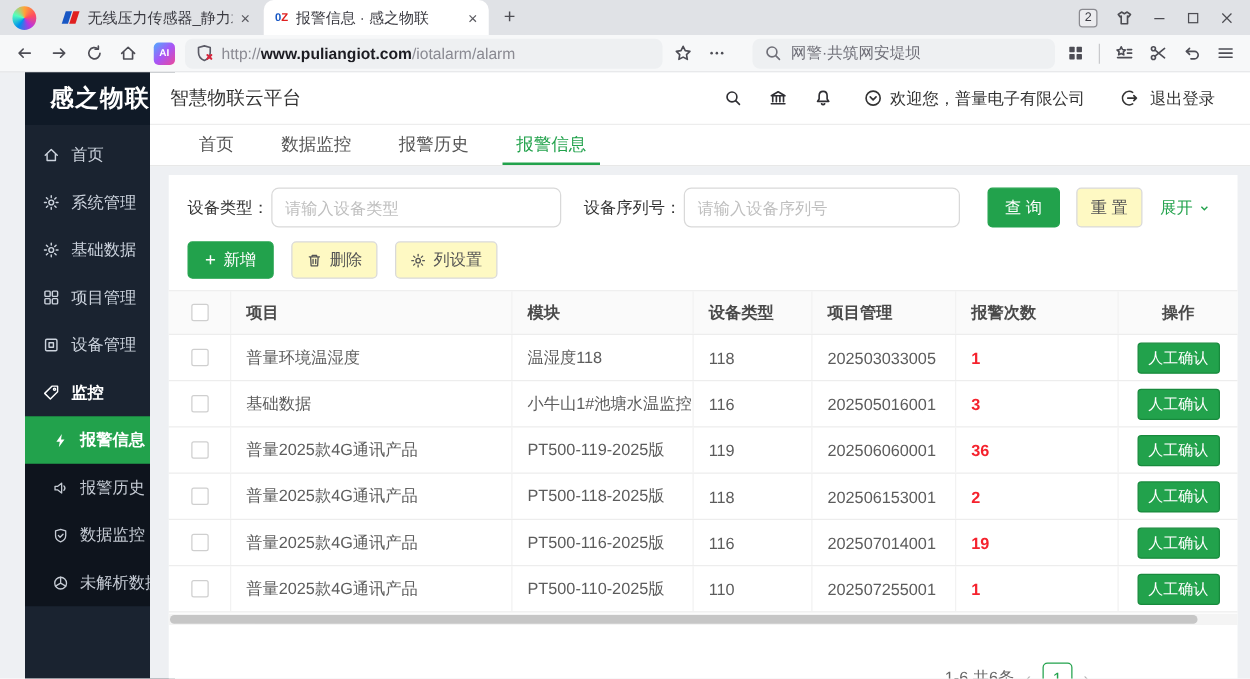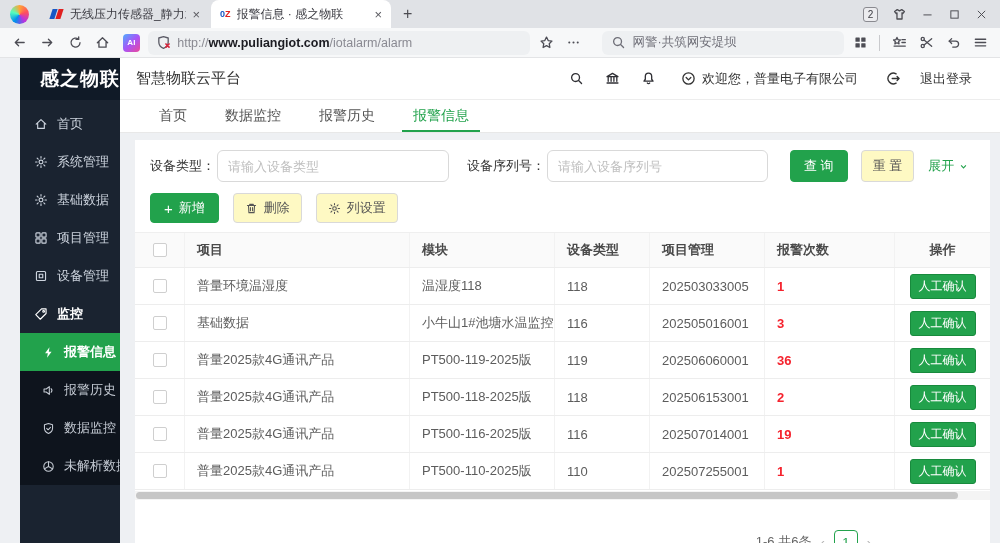--- a/index.html
+++ b/index.html
@@ -58,21 +58,21 @@
   .sub-item { height:38px; display:flex; align-items:center; padding-left:22px; gap:9px; color:#c5cbd4; font-size:13px; cursor:pointer; }
   .sub-item .s-icon svg { width:13px; height:13px; fill:none; stroke:currentColor; stroke-width:1.3; stroke-linecap:round; stroke-linejoin:round; }
   .sub-item.active { background:#22a24c; color:#fff; font-weight:bold; }
 
   .main { position:absolute; left:120px; top:0; width:880px; height:485px; background:#eef0f3; }
   .app-header { height:42px; background:#fff; border-bottom:1px solid #ededed; display:flex; align-items:center; padding:0 28px 0 16px; }
   .app-title { font-size:15px; color:#333; }
   .header-right { margin-left:auto; display:flex; align-items:center; gap:10px; color:#2f2f34; }
   .hd-icon { width:26px; display:flex; justify-content:center; }
   .welcome { display:flex; align-items:center; gap:6px; font-size:13px; color:#333; margin-left:10px; }
-  .logout { display:flex; align-items:center; gap:19px; font-size:13px; color:#333; margin-left:18px; }
+  .logout { display:flex; align-items:center; gap:9px; font-size:13px; color:#333; margin-left:18px; }
 
   .nav-tabs { height:33px; background:#fff; border-bottom:1px solid #e8e8e8; display:flex; align-items:stretch; padding-left:20px; }
   .nav-tab { display:flex; align-items:center; padding:0 19px; font-size:14px; color:#555; position:relative; cursor:pointer; }
   .nav-tab.active { color:#22a24c; }
   .nav-tab.active::after { content:""; position:absolute; left:8px; right:8px; bottom:0; height:2.5px; background:#22a24c; }
 
   .panel { position:absolute; left:15px; top:82px; width:855px; height:403px; background:#fff; padding:10px 0 0 0; }
 
   .filter-row { display:flex; align-items:center; padding:0 15px; height:32px; font-size:13px; color:#333; }
   .f-label { white-space:nowrap; }

